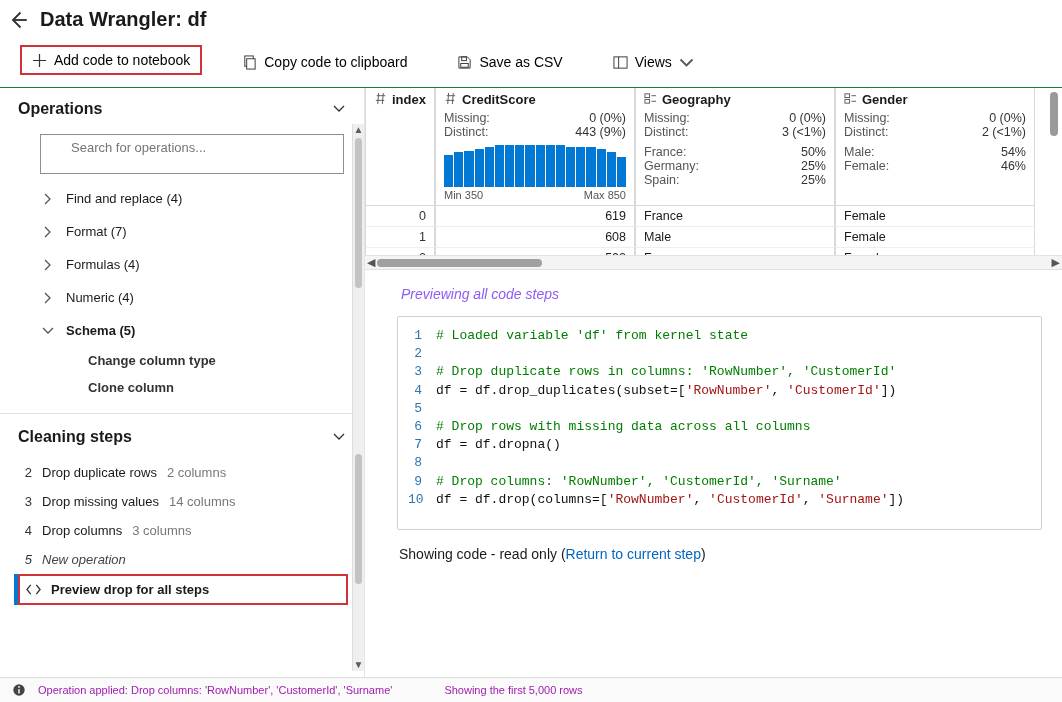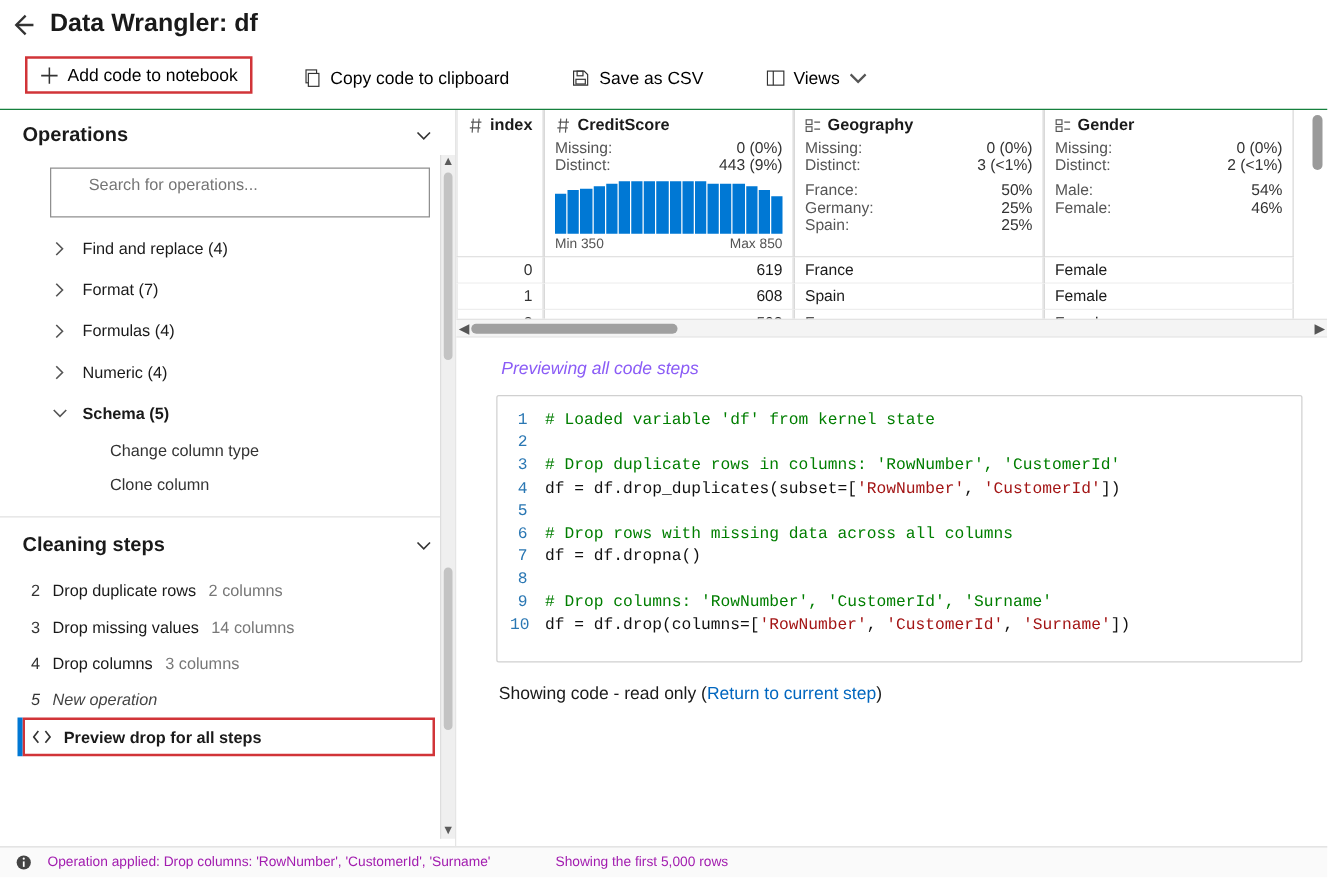--- a/index.html
+++ b/index.html
@@ -90,20 +90,21 @@
   padding:9px 4px;
   cursor:pointer;
 }
 .op-item .chev{ width:12px;height:12px; color:#5b5b5b;}
 .op-item.expanded .name{ font-weight:600;}
 .op-sub {
   padding: 6px 4px 6px 50px;
   color:#333;
   cursor:pointer;
   font-size:13px;
+  font-weight:bold;
 }
 .hr { border:none; border-top:1px solid #e1e1e1; margin:4px 0;}
 .steps-list { padding: 0 16px 10px 18px;}
 .step-item {
   display:flex;
   align-items:center;
   gap:10px;
   padding:7px 2px;
   font-size:13px;
   cursor:pointer;
@@ -141,21 +142,21 @@
   display:grid;
   grid-template-columns: 70px 200px 200px 200px;
   font-size:12.5px;
 }
 .colhead{
   border:1px solid #d9d9d9;
   border-top:none;
   padding:4px 8px 4px 8px;
 }
 .colhead.idx{ padding:4px 8px; }
-.colhead .title{ display:flex; align-items:flex-end; gap:5px; font-weight:600; font-size:13px; padding-bottom:4px;}
+.colhead .title{ display:flex; align-items:flex-start; gap:5px; font-weight:600; font-size:13px; padding-bottom:4px;}
 .colhead .title svg{ width:13px;height:13px; color:#555;}
 .statline{ display:flex; justify-content:space-between; color:#333; padding:0px 0;}
 .statline .k{ color:#555;}
 .histo{ display:flex; align-items:flex-end; gap:1px; height:42px; margin-top:6px;}
 .histo i{ flex:1; background:#0078d4; display:block;}
 .histo-labels{ display:flex; justify-content:space-between; font-size:11px; color:#555; padding-top:2px;}
 .datarow{ display:contents;}
 .datarow > div{
   border-left:1px solid #d9d9d9;
   border-right:1px solid #d9d9d9;
@@ -453,21 +454,21 @@
             <div class="statline">
               <span class="k">Male:</span>
               <span>54%</span>
             </div>
             <div class="statline">
               <span class="k">Female:</span>
               <span>46%</span>
             </div>
           </div>
           <div class="datarow"><div>0</div><div>619</div><div>France</div><div>Female</div></div>
-          <div class="datarow"><div>1</div><div>608</div><div>Spain</div><div>Female</div></div>
+          <div class="datarow"><div>1</div><div>608</div><div>Male</div><div>Female</div></div>
           <div class="datarow"><div>2</div><div>502</div><div>France</div><div>Female</div></div>
         </div>
       <div class="grid-vscroll">
           <div class="vthumb"></div>
         </div>
     </div>
     <div class="grid-hscroll">
       <span class="harr" style="left:2px;">◀</span>
       <div class="hthumb"></div>
       <span class="harr" style="right:2px;">▶</span>

